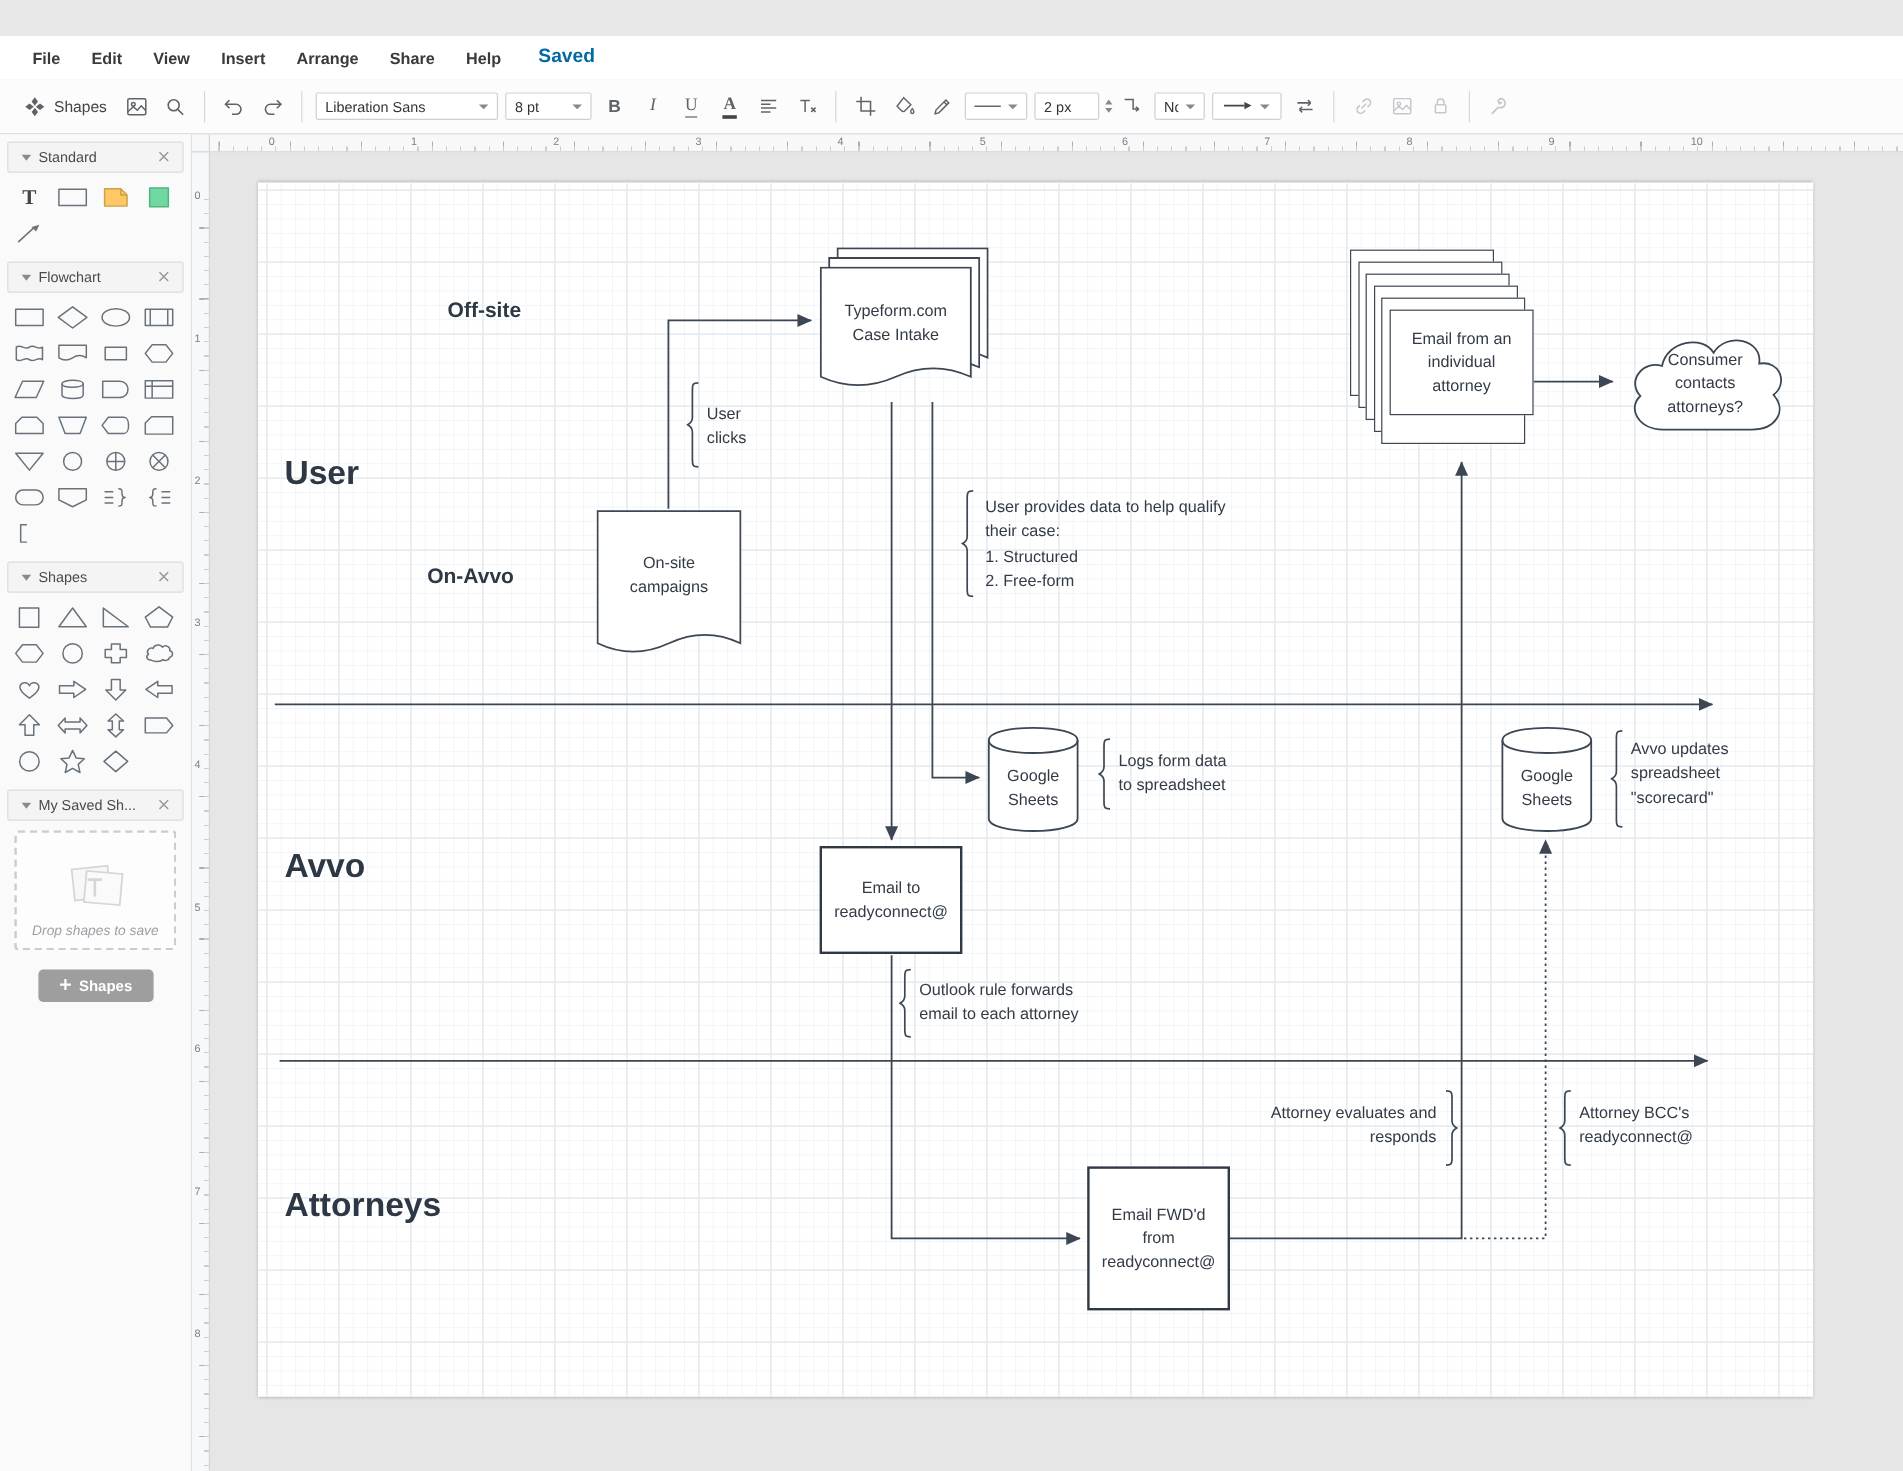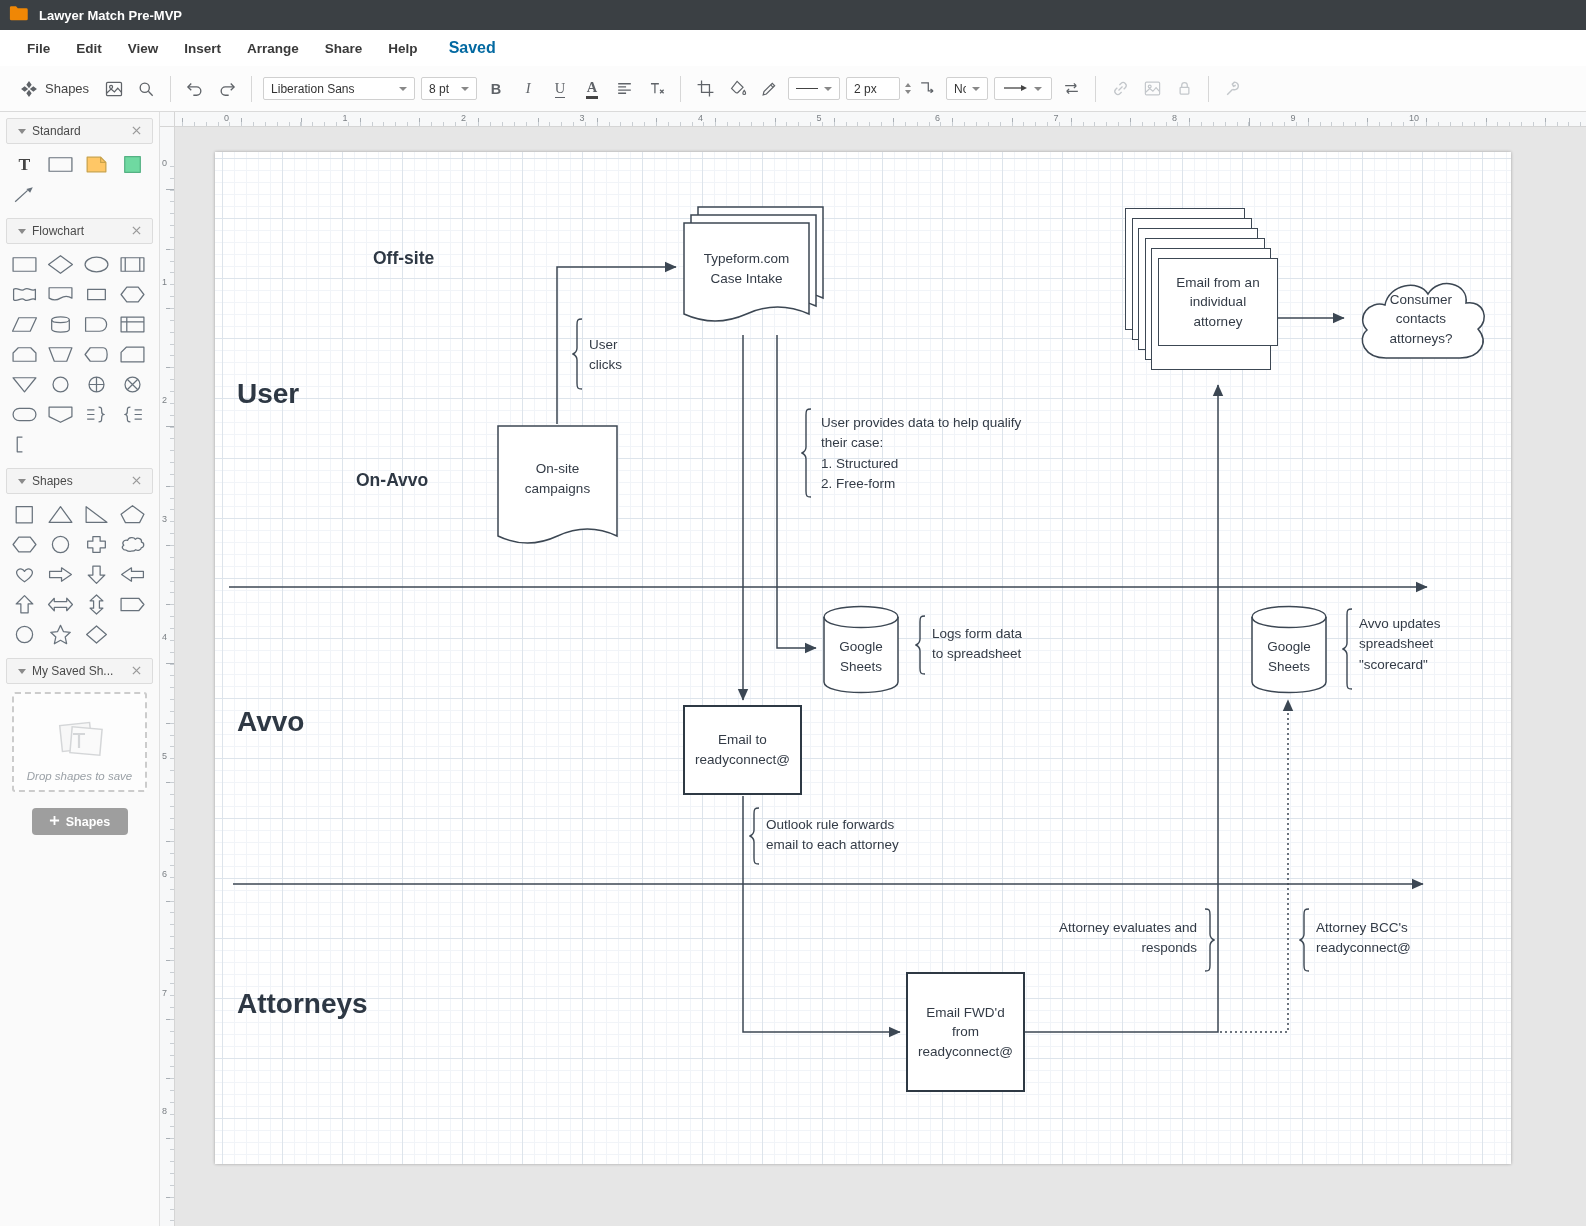--- a/index.html
+++ b/index.html
@@ -104,28 +104,20 @@
   .ann{position:absolute;font-size:13.5px;line-height:1.5;color:#333b46;white-space:pre-line;}
   .brace{position:absolute;}
   .lane-label{position:absolute;font-size:28px;font-weight:bold;color:#2e3844;}
   .sublane{position:absolute;font-size:17.5px;font-weight:bold;color:#2e3844;}
 </style>
 </head>
 <body>
 
 <div class="app">
 
-  <div class="titlebar">
-    <span>
-      <svg width="22" height="20" viewBox="0 0 24 22">
-          <path d="M2 5 a1.5 1.5 0 0 1 1.5-1.5 h5.2 l2 2.2 H20 a1.6 1.6 0 0 1 1.6 1.6 v10.2 a1.6 1.6 0 0 1 -1.6 1.6 H3.6 A1.6 1.6 0 0 1 2 17.5 Z" fill="#F08705"></path>
-        </svg>
-    </span>
-    <span class="title">Lawyer Match Pre-MVP</span>
-  </div>
 
   <div class="menubar">
     <span class="mi">File</span>
     <span class="mi">Edit</span>
     <span class="mi">View</span>
     <span class="mi">Insert</span>
     <span class="mi">Arrange</span>
     <span class="mi">Share</span>
     <span class="mi">Help</span>
     <span class="saved">Saved</span>
@@ -172,21 +164,21 @@
             <path d="M16.5 5.5 L20.5 9.5 L16.5 13.5"></path>
             <path d="M20.5 9.5 H10 a5 5 0 0 0 0 10 H14"></path>
           </svg>
         </span>
       </button>
     <span class="sep"></span>
     <div class="select" style="width:152px">
       <span class="lbl">Liberation Sans</span>
         <span class="caret"></span>
     </div>
-    <div class="select" style="width:56px">
+    <div class="select" style="width:72px">
       <span class="lbl">8 pt</span>
         <span class="caret"></span>
     </div>
     <button class="tb txt b">B</button>
     <button class="tb txt i">I</button>
     <button class="tb txt u">
         <span>U</span>
       </button>
     <button class="tb txt a">
         <span>A</span>

